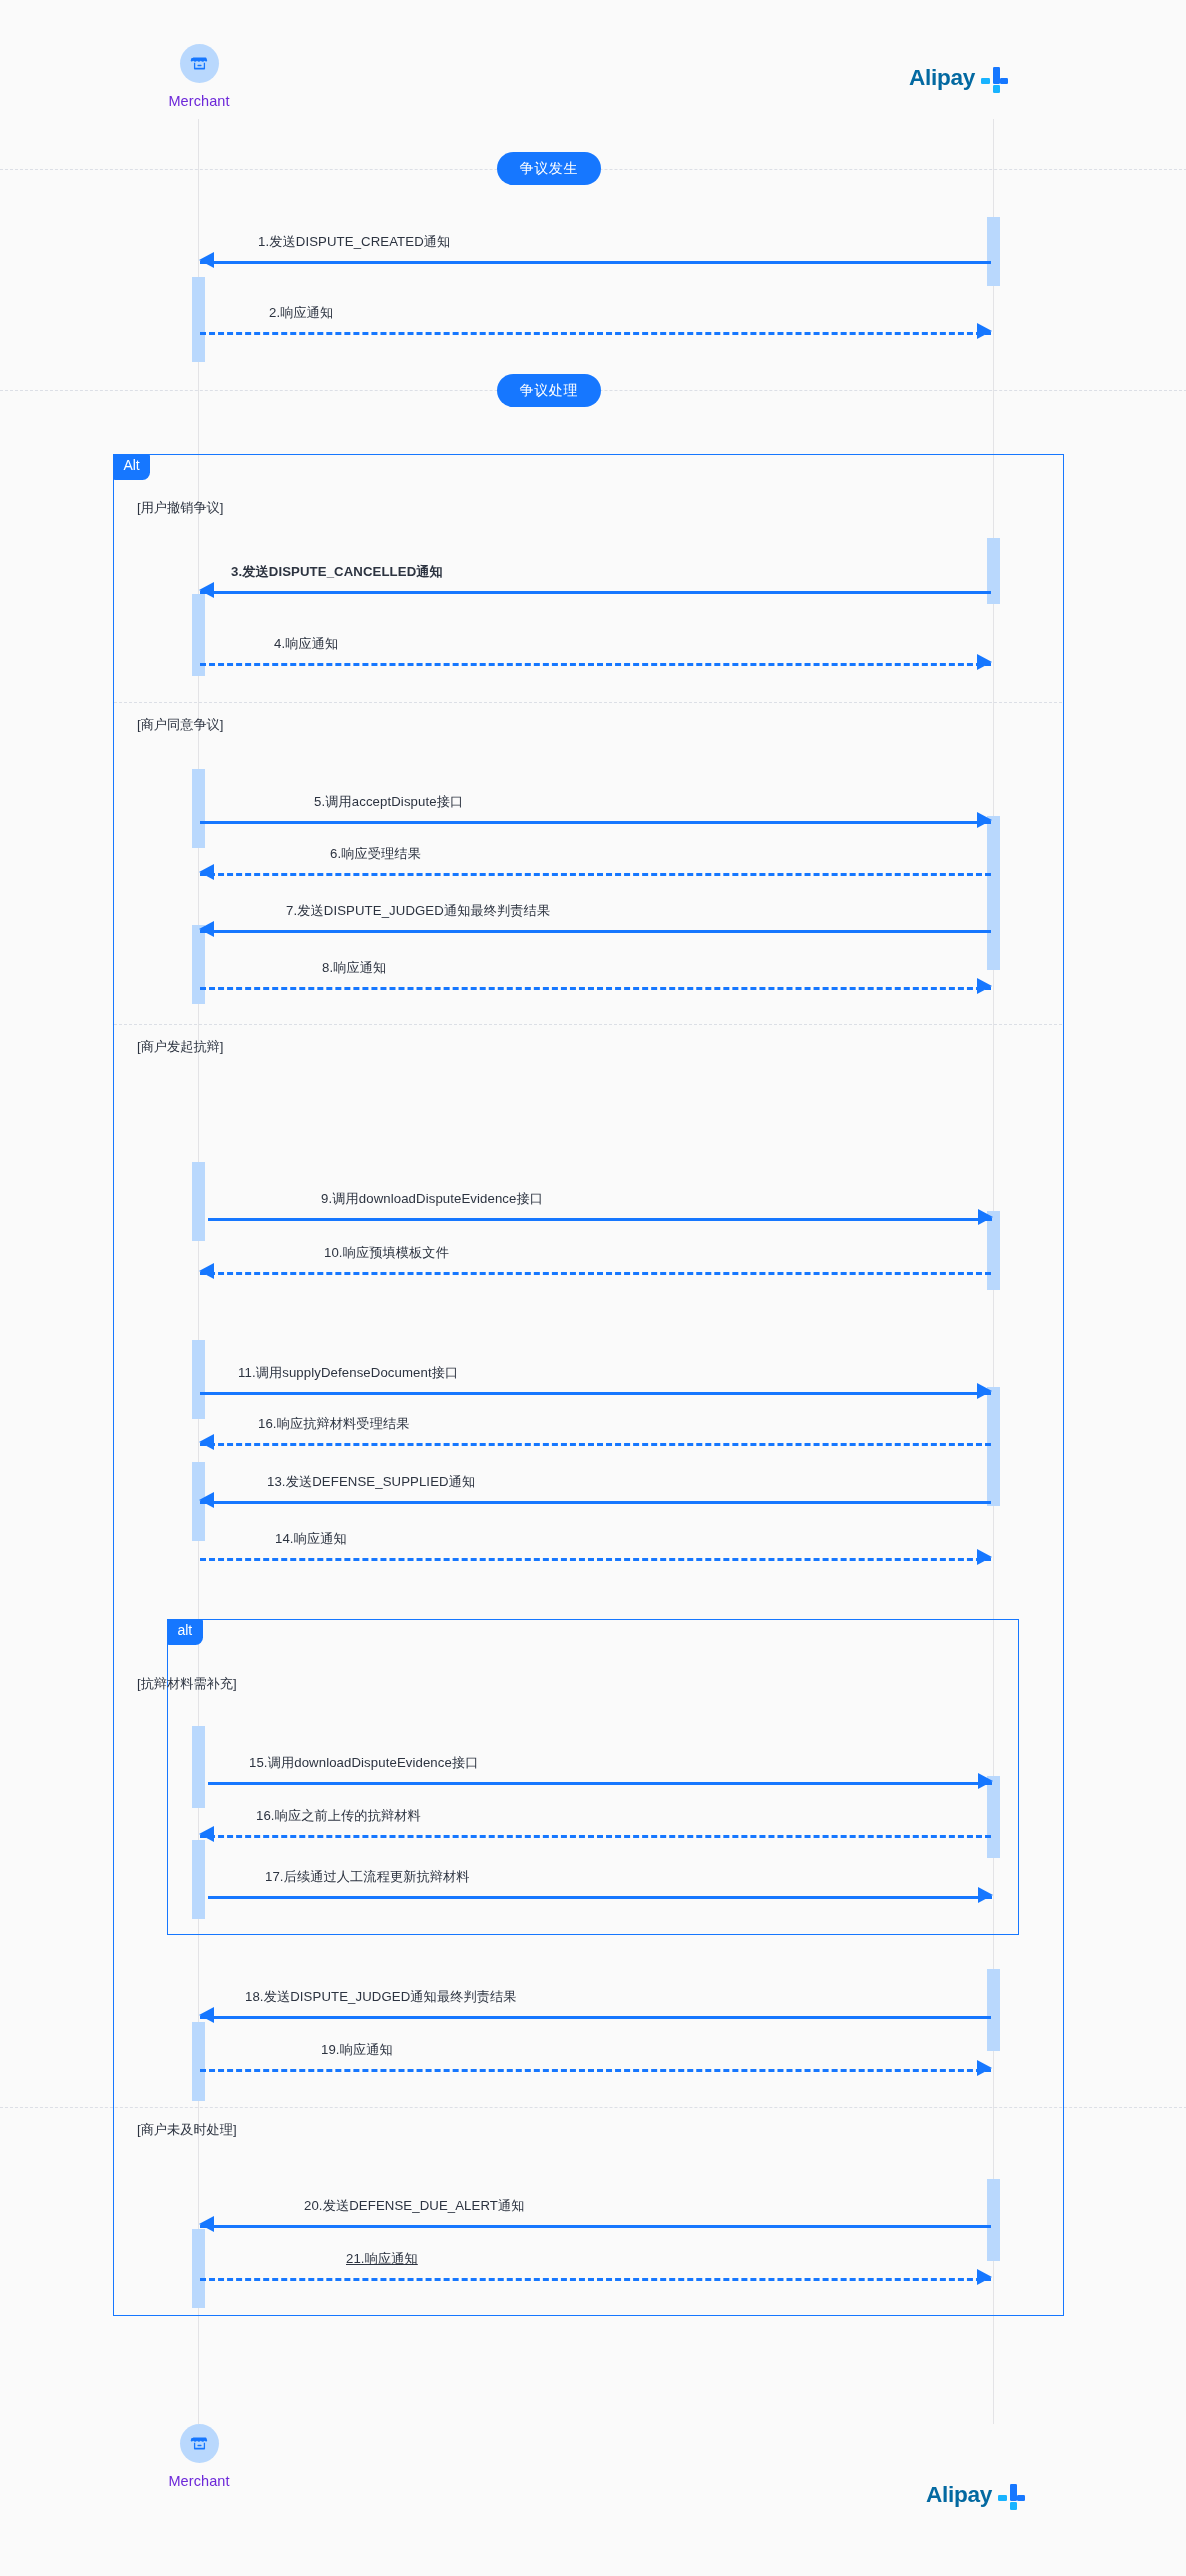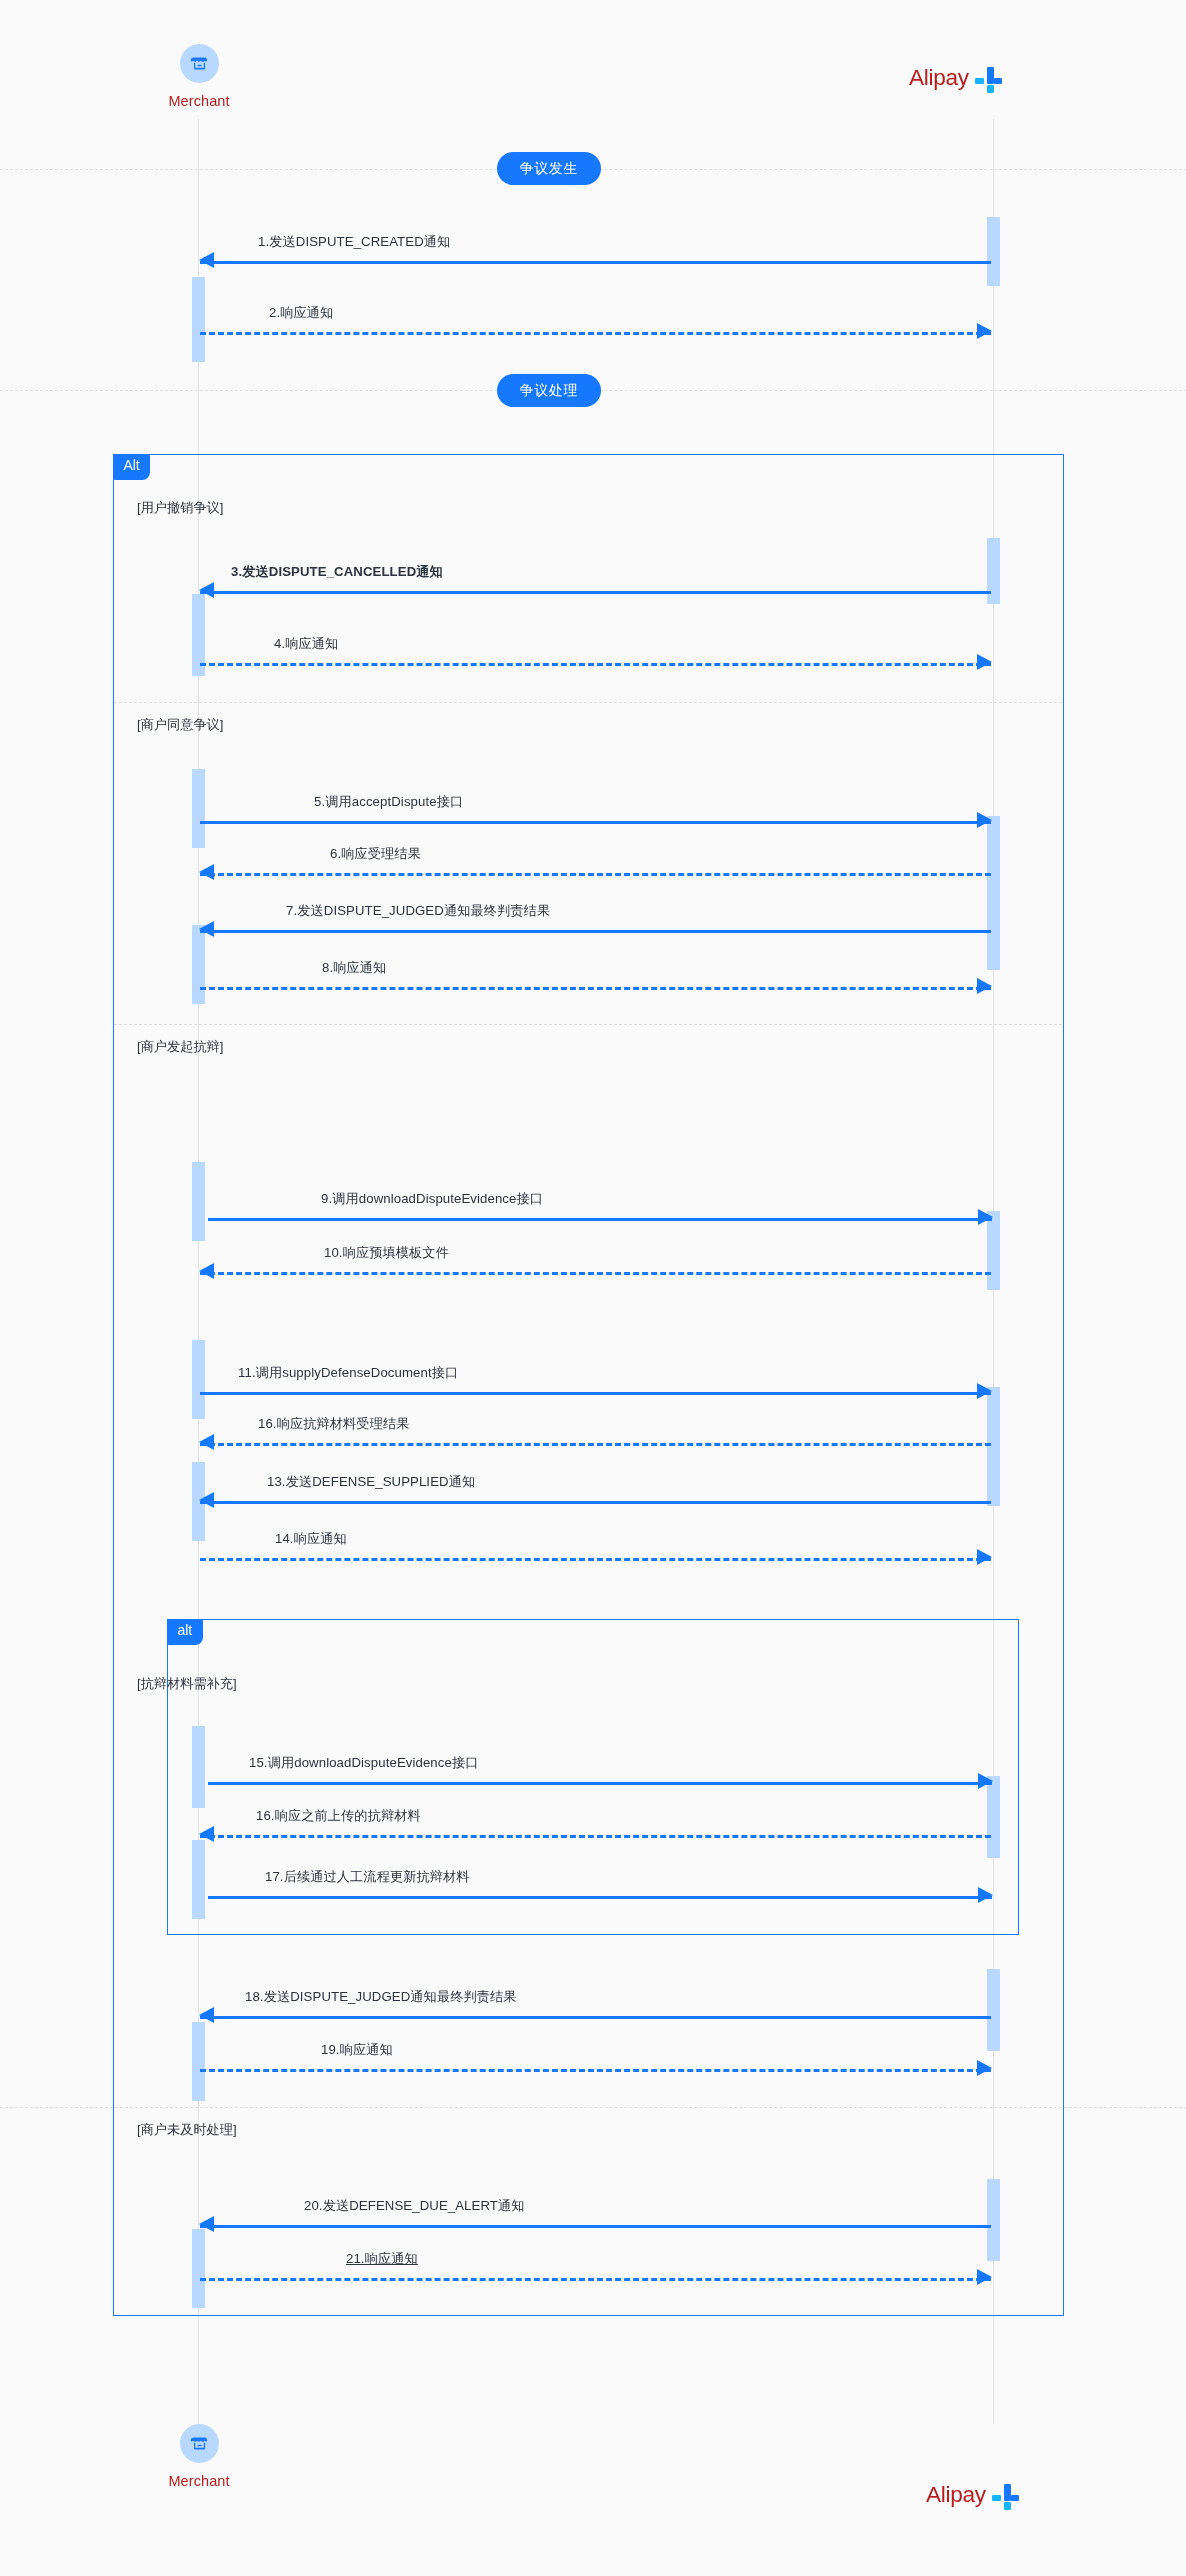--- a/index.html
+++ b/index.html
@@ -23,29 +23,29 @@
   .actor-avatar {
     width: 39px; height: 39px;
     border-radius: 50%;
     background: #b9d8fd;
     margin: 0 auto;
     display: flex; align-items: center; justify-content: center;
   }
   .actor-label {
     margin-top: 10px;
     font-size: 14.5px;
-    color: #b91c1c;
+    color: #6d28d9;
     letter-spacing: 0.1px;
     white-space: nowrap;
   }
 
   
   .brand { position: absolute; display: flex; align-items: center; gap: 6.3px; }
   .brand-word {
-    font-size: 22.6px; font-weight: normal; color: #b91c1c;
+    font-size: 22.6px; font-weight: bold; color: #0369a1;
     letter-spacing: -0.3px; line-height: 1;
   }
   .brand-mark { position: relative; width: 25px; height: 25px; }
   .brand-mark i { position: absolute; display: block; border-radius: 1.3px; }
   .bm-left  { left: 0;   top: 12px; width: 8.8px; height: 6.3px; background: #18b3ff; }
   .bm-vert  { left: 12px; top: 1.3px;  width: 7px; height: 17px; background: #1677ff; }
   .bm-right { left: 19px; top: 12px; width: 7.5px; height: 6.3px; background: #1677ff; }
   .bm-down  { left: 12px; top: 19px; width: 7px; height: 7.5px; background: #18b3ff; }
 
   

